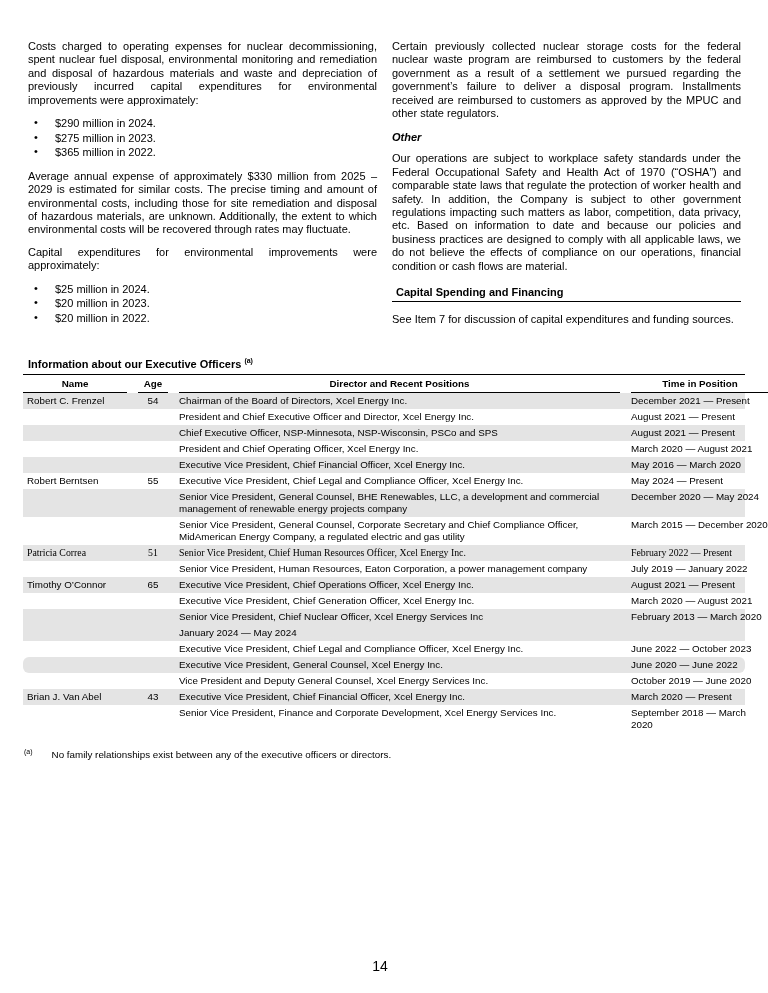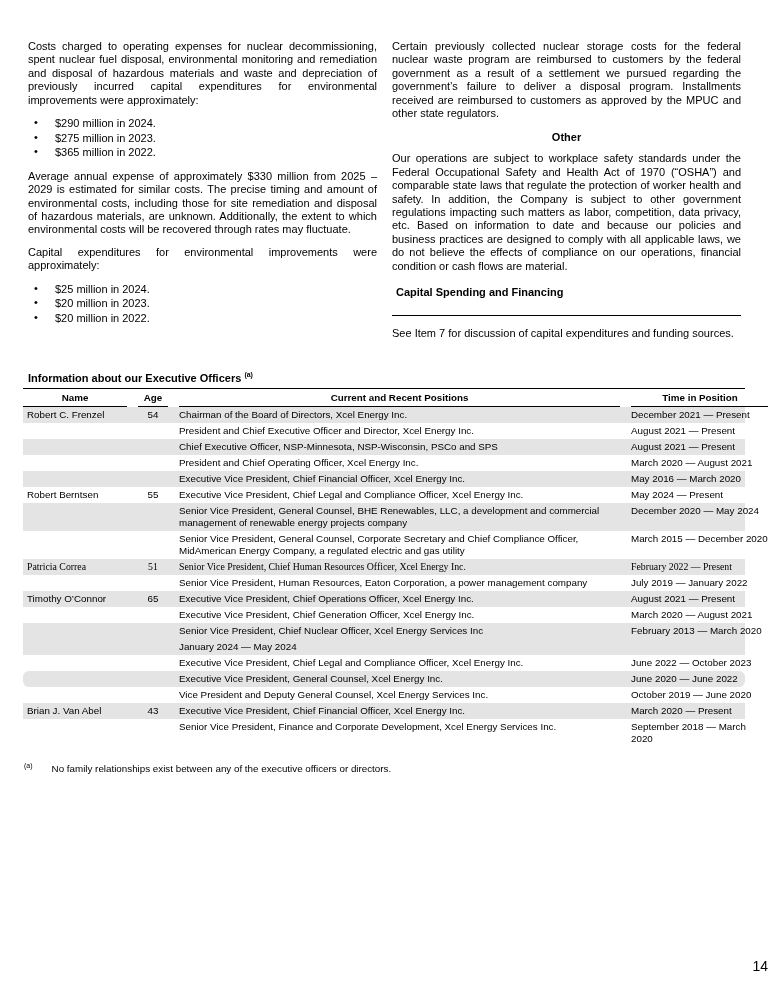--- a/index.html
+++ b/index.html
@@ -27,27 +27,26 @@
   .bullets { list-style: none; margin: 4px 0 10px 0; }
   .bullets li {
     position: relative;
     padding-left: 27px;
     font-size: 11px;
     line-height: 14.6px;
   }
   .bullets .glyph { position: absolute; left: 6px; top: -1px; }
 
   .h-italic {
-    font-size: 11px; font-weight: bold; 
+    font-size: 11px; font-weight: bold; font-style: italic;
     margin: 11px 0 9px 0;
-    text-align: center;
   }
   .h-rule {
     font-size: 11px; font-weight: bold;
-    padding: 0 0 17px 4px;
+    padding: 0 0 3px 4px;
     border-bottom: 1.2px solid #000;
     margin: 13px 0 11px 0;
   }
 
   
   .table-section { margin-top: 21px; }
   .table-title {
     font-size: 11px; font-weight: bold; margin-bottom: 5px;
   }
   .table-title sup { font-size: 7px; font-weight: bold; }
@@ -80,23 +79,23 @@
     margin: 13px 0 0 -4px;
     font-size: 9.8px;
     line-height: 12px;
   }
   .footnote sup { font-size: 7px; vertical-align: 4px; }
   .footnote .fn-text { margin-left: 19px; }
 
   
   .page-number {
     position: absolute;
-    left: 0; right: 0;
+    left: 0; right: 8px;
     bottom: 19px;
-    text-align: right;
+    text-align: center;
     font-size: 14px;
   }
 </style>
 </head>
 <body>
 
 <div class="page">
   <div class="content">
 
     <div class="twocol">
@@ -125,21 +124,21 @@
       </div>
     </div>
 
     <div class="table-section">
       <div class="table-title"><span>Information about our Executive Officers</span> <sup>(a)</sup></div>
 
       <div class="officers">
         <div class="t-header">
           <div class="hc">Name</div>
           <div class="hc">Age</div>
-          <div class="hc">Current and Recent Positions</div>
+          <div class="hc">Director and Recent Positions</div>
           <div class="hc">Time in Position</div>
         </div>
         <div>
             <div class="t-row" style="background: rgb(228, 228, 228);">
               <div class="c name">Robert C. Frenzel</div>
               <div class="c age">54</div>
               <div class="c pos">Chairman of the Board of Directors, Xcel Energy Inc.</div>
               <div class="c time">December 2021 — Present</div>
             </div>
             <div class="t-row">

